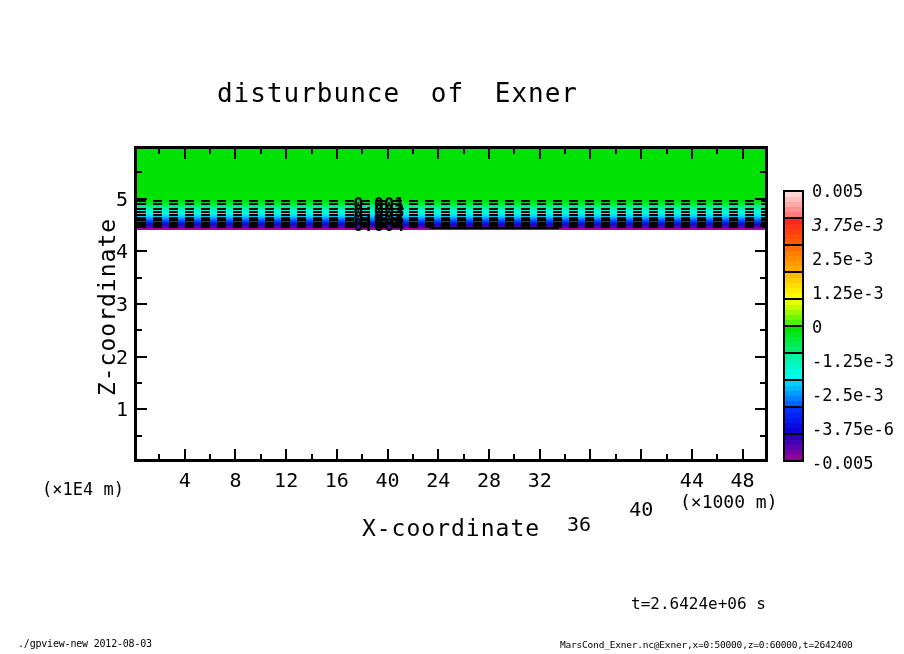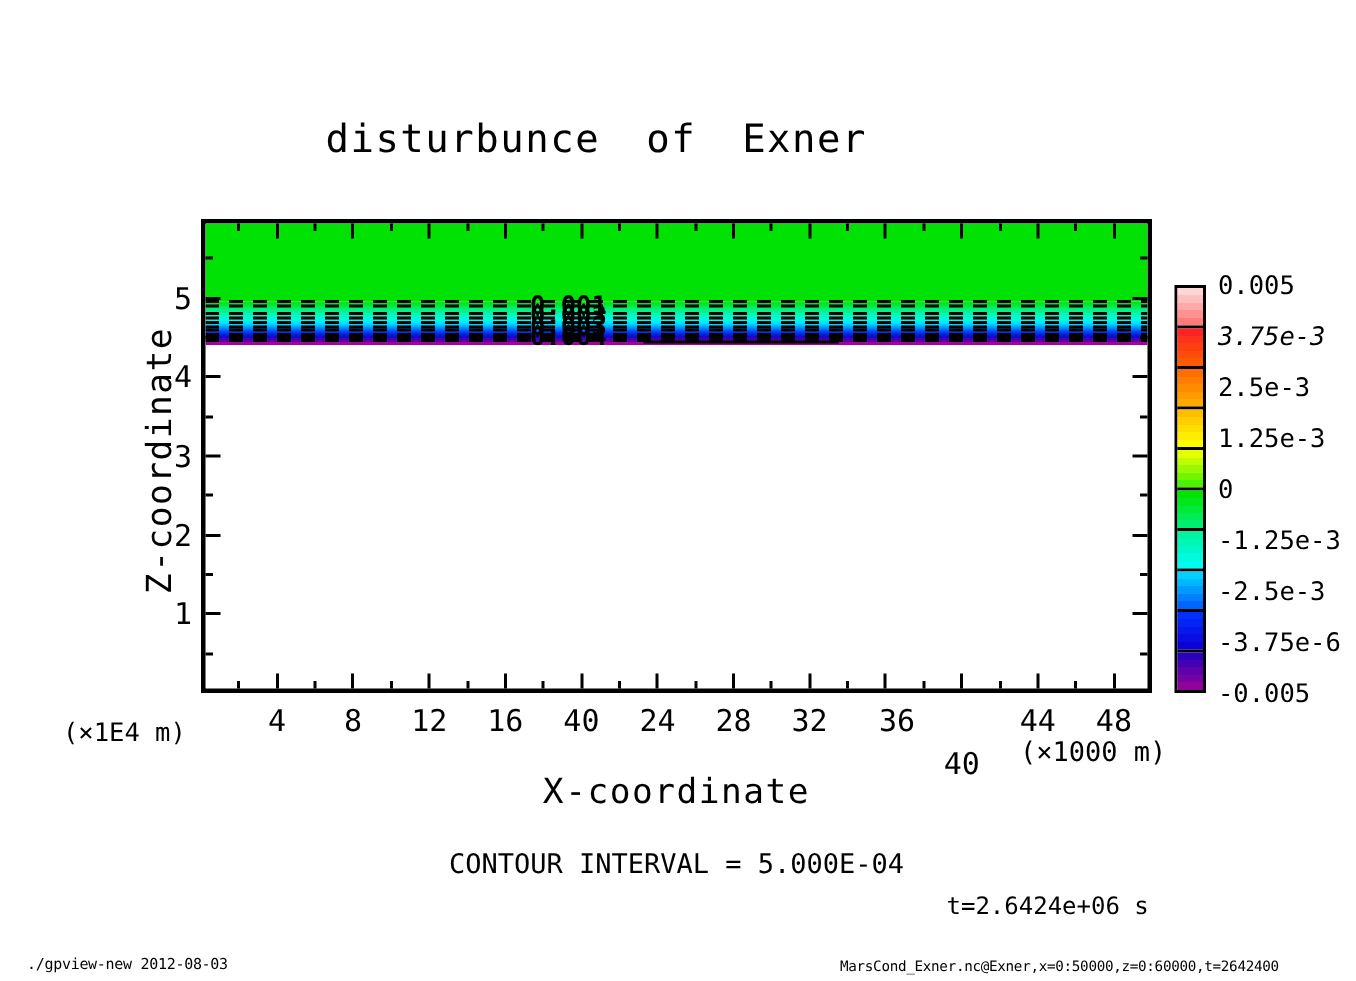--- a/index.html
+++ b/index.html
@@ -152,33 +152,32 @@
       <div style="position: absolute; background: rgb(0, 0, 0); left: 137px; top: 329.333px; width: 5px; height: 2px;"></div>
       <div style="position: absolute; background: rgb(0, 0, 0); left: 760px; top: 329.333px; width: 5px; height: 2px;"></div>
       <div style="position: absolute; background: rgb(0, 0, 0); left: 137px; top: 276.667px; width: 5px; height: 2px;"></div>
       <div style="position: absolute; background: rgb(0, 0, 0); left: 760px; top: 276.667px; width: 5px; height: 2px;"></div>
       <div style="position: absolute; background: rgb(0, 0, 0); left: 137px; top: 224px; width: 5px; height: 2px;"></div>
       <div style="position: absolute; background: rgb(0, 0, 0); left: 760px; top: 224px; width: 5px; height: 2px;"></div>
       <div style="position: absolute; background: rgb(0, 0, 0); left: 137px; top: 171.333px; width: 5px; height: 2px;"></div>
       <div style="position: absolute; background: rgb(0, 0, 0); left: 760px; top: 171.333px; width: 5px; height: 2px;"></div>
     </div>
 
-  <div class="abs" id="contour-interval">CONTOUR INTERVAL = 5.000E-04</div>
   <div class="abs" id="time-label">t=2.6424e+06 s</div>
   <div class="abs" id="footer-left">./gpview-new  2012-08-03</div>
   <div class="abs" id="footer-right">MarsCond_Exner.nc@Exner,x=0:50000,z=0:60000,t=2642400</div>
 <div class="xticklabel" style="position: absolute; left: 162.72px;">4</div>
     <div class="xticklabel" style="position: absolute; left: 213.44px;">8</div>
     <div class="xticklabel" style="position: absolute; left: 264.16px;">12</div>
     <div class="xticklabel" style="position: absolute; left: 314.88px;">16</div>
     <div class="xticklabel" style="position: absolute; left: 365.6px;">40</div>
     <div class="xticklabel" style="position: absolute; left: 416.32px;">24</div>
     <div class="xticklabel" style="position: absolute; left: 467.04px;">28</div>
     <div class="xticklabel" style="position: absolute; left: 517.76px;">32</div>
-    <div class="xticklabel" style="position: absolute; left: 576px;">36</div>
+    <div class="xticklabel" style="position: absolute; left: 557px; margin-top: 44px;">36</div>
     <div class="xticklabel" style="position: absolute; left: 619.2px; margin-top: 29px;">40</div>
     <div class="xticklabel" style="position: absolute; left: 669.92px;">44</div>
     <div class="xticklabel" style="position: absolute; left: 720.64px;">48</div>
     <div class="yticklabel" style="position: absolute; top: 397.333px;">1</div>
     <div class="yticklabel" style="position: absolute; top: 344.667px;">2</div>
     <div class="yticklabel" style="position: absolute; top: 292px;">3</div>
     <div class="yticklabel" style="position: absolute; top: 239.333px;">4</div>
     <div class="yticklabel" style="position: absolute; top: 186.667px;">5</div>
   </div>
 

